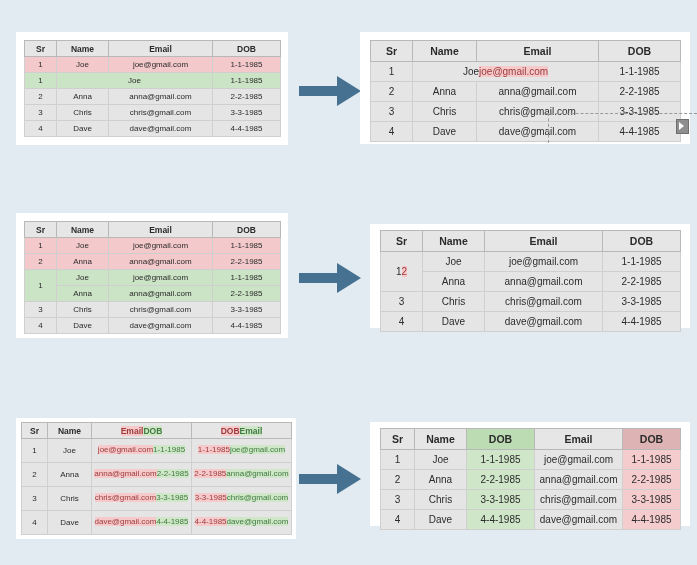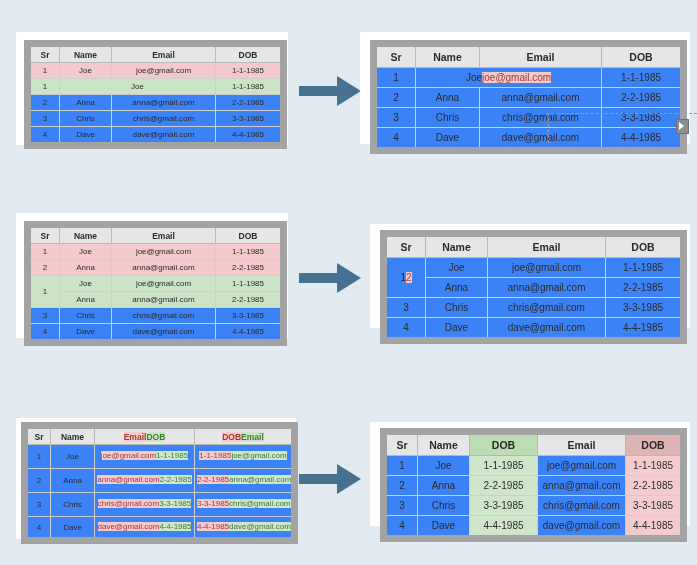--- a/index.html
+++ b/index.html
@@ -15,22 +15,22 @@
   .card{
     position:absolute;
     background:#ffffff;
     box-sizing:border-box;
   }
 
   
   table.tbl{
     border-collapse:collapse;
     table-layout:fixed;
-    background:#3b82f6;
-    border:7px solid #a3a3a3;
+    background:#e5e5e5;
+    border:1px solid #a3a3a3;
   }
   table.tbl th, table.tbl td{
     border:1px solid #cfcfcf;
     text-align:center;
     vertical-align:middle;
     color:#2b2b2b;
     white-space:nowrap;
     overflow:hidden;
     padding:0 2px;
   }

